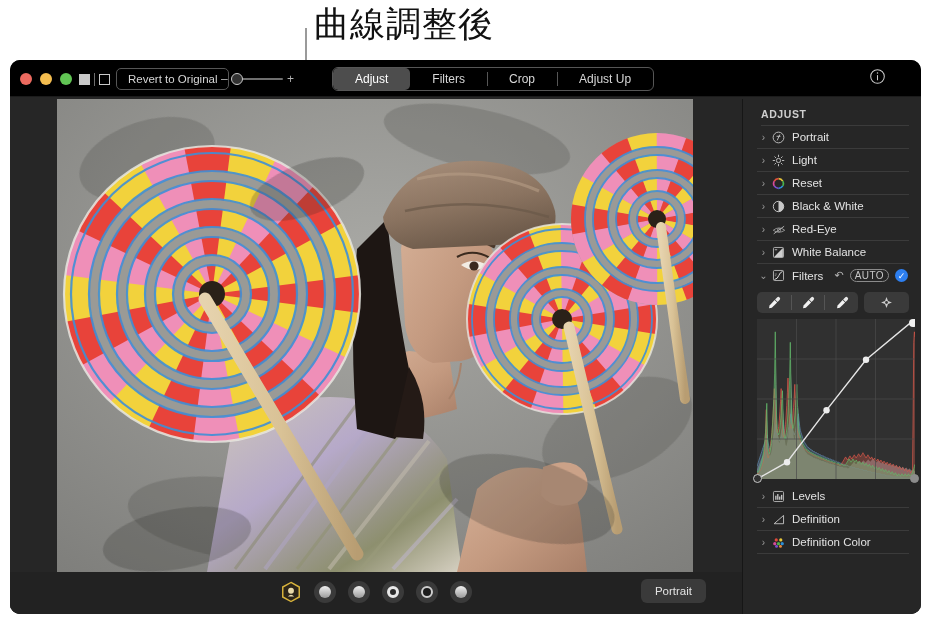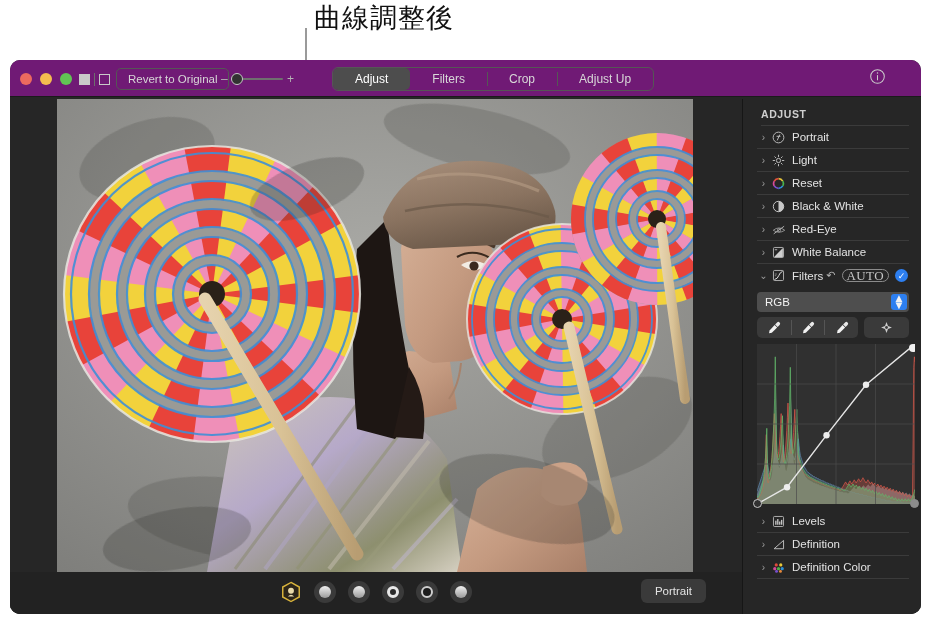--- a/index.html
+++ b/index.html
@@ -7,41 +7,41 @@
     width: 931px; height: 620px;
     background: #ffffff;
     font-family: "Liberation Sans", sans-serif;
     overflow: hidden;
   }
   #root { position: relative; width: 931px; height: 620px; background: #ffffff; }
 
   
   .callout-label {
     position: absolute; left: 314px; top: 2px;
-    font-size: 27px; color: #111; line-height: 1.25;
+    font-size: 35px; color: #111; line-height: 1.25;
     letter-spacing: 1px; white-space: nowrap;
   }
   .callout-line {
     position: absolute; left: 305px; top: 28px;
     width: 2px; height: 98px; background: #9a9a9a;
   }
 
   
   .window {
     position: absolute; left: 10px; top: 60px;
     width: 911px; height: 554px;
     background: #262626;
     border-radius: 10px;
     overflow: hidden;
   }
 
   
   .toolbar {
     position: absolute; left: 0; top: 0; width: 911px; height: 37px;
-    background: #701a75;
+    background: #000000;
     border-bottom: 1px solid #1b1b1b;
   }
   .traffic { position: absolute; left: 10px; top: 13px; display: flex; gap: 8px; }
   .tl { width: 12px; height: 12px; border-radius: 50%; }
   .tl.red { background: #ec6a5f; }
   .tl.yellow { background: #f4bd4f; }
   .tl.green { background: #61c554; }
 
   .viewmode { position: absolute; left: 69px; top: 13px; display: flex; align-items: center; gap: 0; }
   .vm-a { width: 11px; height: 11px; background: #c9c9c9; }
@@ -122,21 +122,21 @@
     display: flex; align-items: center; height: 23px;
     border-bottom: 1px solid #3b3b3b; margin-left: 2px;
   }
   .chev { width: 13px; color: #9b9b9b; font-size: 10px; text-align: center; flex: 0 0 13px; }
   .row-ic { width: 17px; height: 15px; display: flex; align-items: center; justify-content: center; margin-right: 5px; }
   .row-label { color: #e2e2e2; font-size: 11.5px; }
   .row-right { margin-left: auto; display: flex; align-items: center; gap: 6px; padding-right: 1px; }
   .reset-arrow { color: #b5b5b5; font-size: 11px; }
   .auto-badge {
     border: 1px solid #8b8b8b; border-radius: 7px; color: #c6c6c6;
-    font-size: 13px; padding: 1px 4px 1px 4px; letter-spacing: 0.4px; line-height: 9px; font-family: Liberation Serif, serif;
+    font-size: 10px; padding: 1px 4px 1px 4px; letter-spacing: 0.4px; line-height: 9px;
   }
   .blue-check {
     width: 13px; height: 13px; border-radius: 50%; background: #2d7ff0;
     color: #fff; font-size: 9px; display: flex; align-items: center; justify-content: center;
   }
 
   .rgb-pop {
     position: relative; margin: 5px 0 0 2px; height: 20px; background: #4e4e4e;
     border-radius: 4px; display: flex; align-items: center; padding-left: 8px;
   }
@@ -699,27 +699,20 @@
               </svg>
           </div>
           <div class="row-label">Filters</div>
           <div class="row-right">
             <div class="reset-arrow">↶</div>
             <div class="auto-badge">AUTO</div>
             <div class="blue-check">✓</div>
           </div>
         </div>
 
-        <div class="rgb-pop">
-          <span>RGB</span>
-          <div class="rgb-arrows">
-            <span>▲</span>
-              <span>▼</span>
-          </div>
-        </div>
 
         <div class="tool-row">
           <div class="dropper-group">
             <div class="dropper">
               <svg width="15" height="15" viewBox="0 0 16 16">
                   <path d="M11.8 2.6 a1.9 1.9 0 0 1 2.7 2.7 L12.4 7.4 L9.7 4.7 Z" fill="#e8e8e8"></path>
                   <path d="M9.2 5.2 L11.9 7.9 L6.2 13.6 L3.2 14.2 L3.8 11.2 Z" fill="#f2f2f2"></path>
                 </svg>
             </div>
             <div class="dropper">

